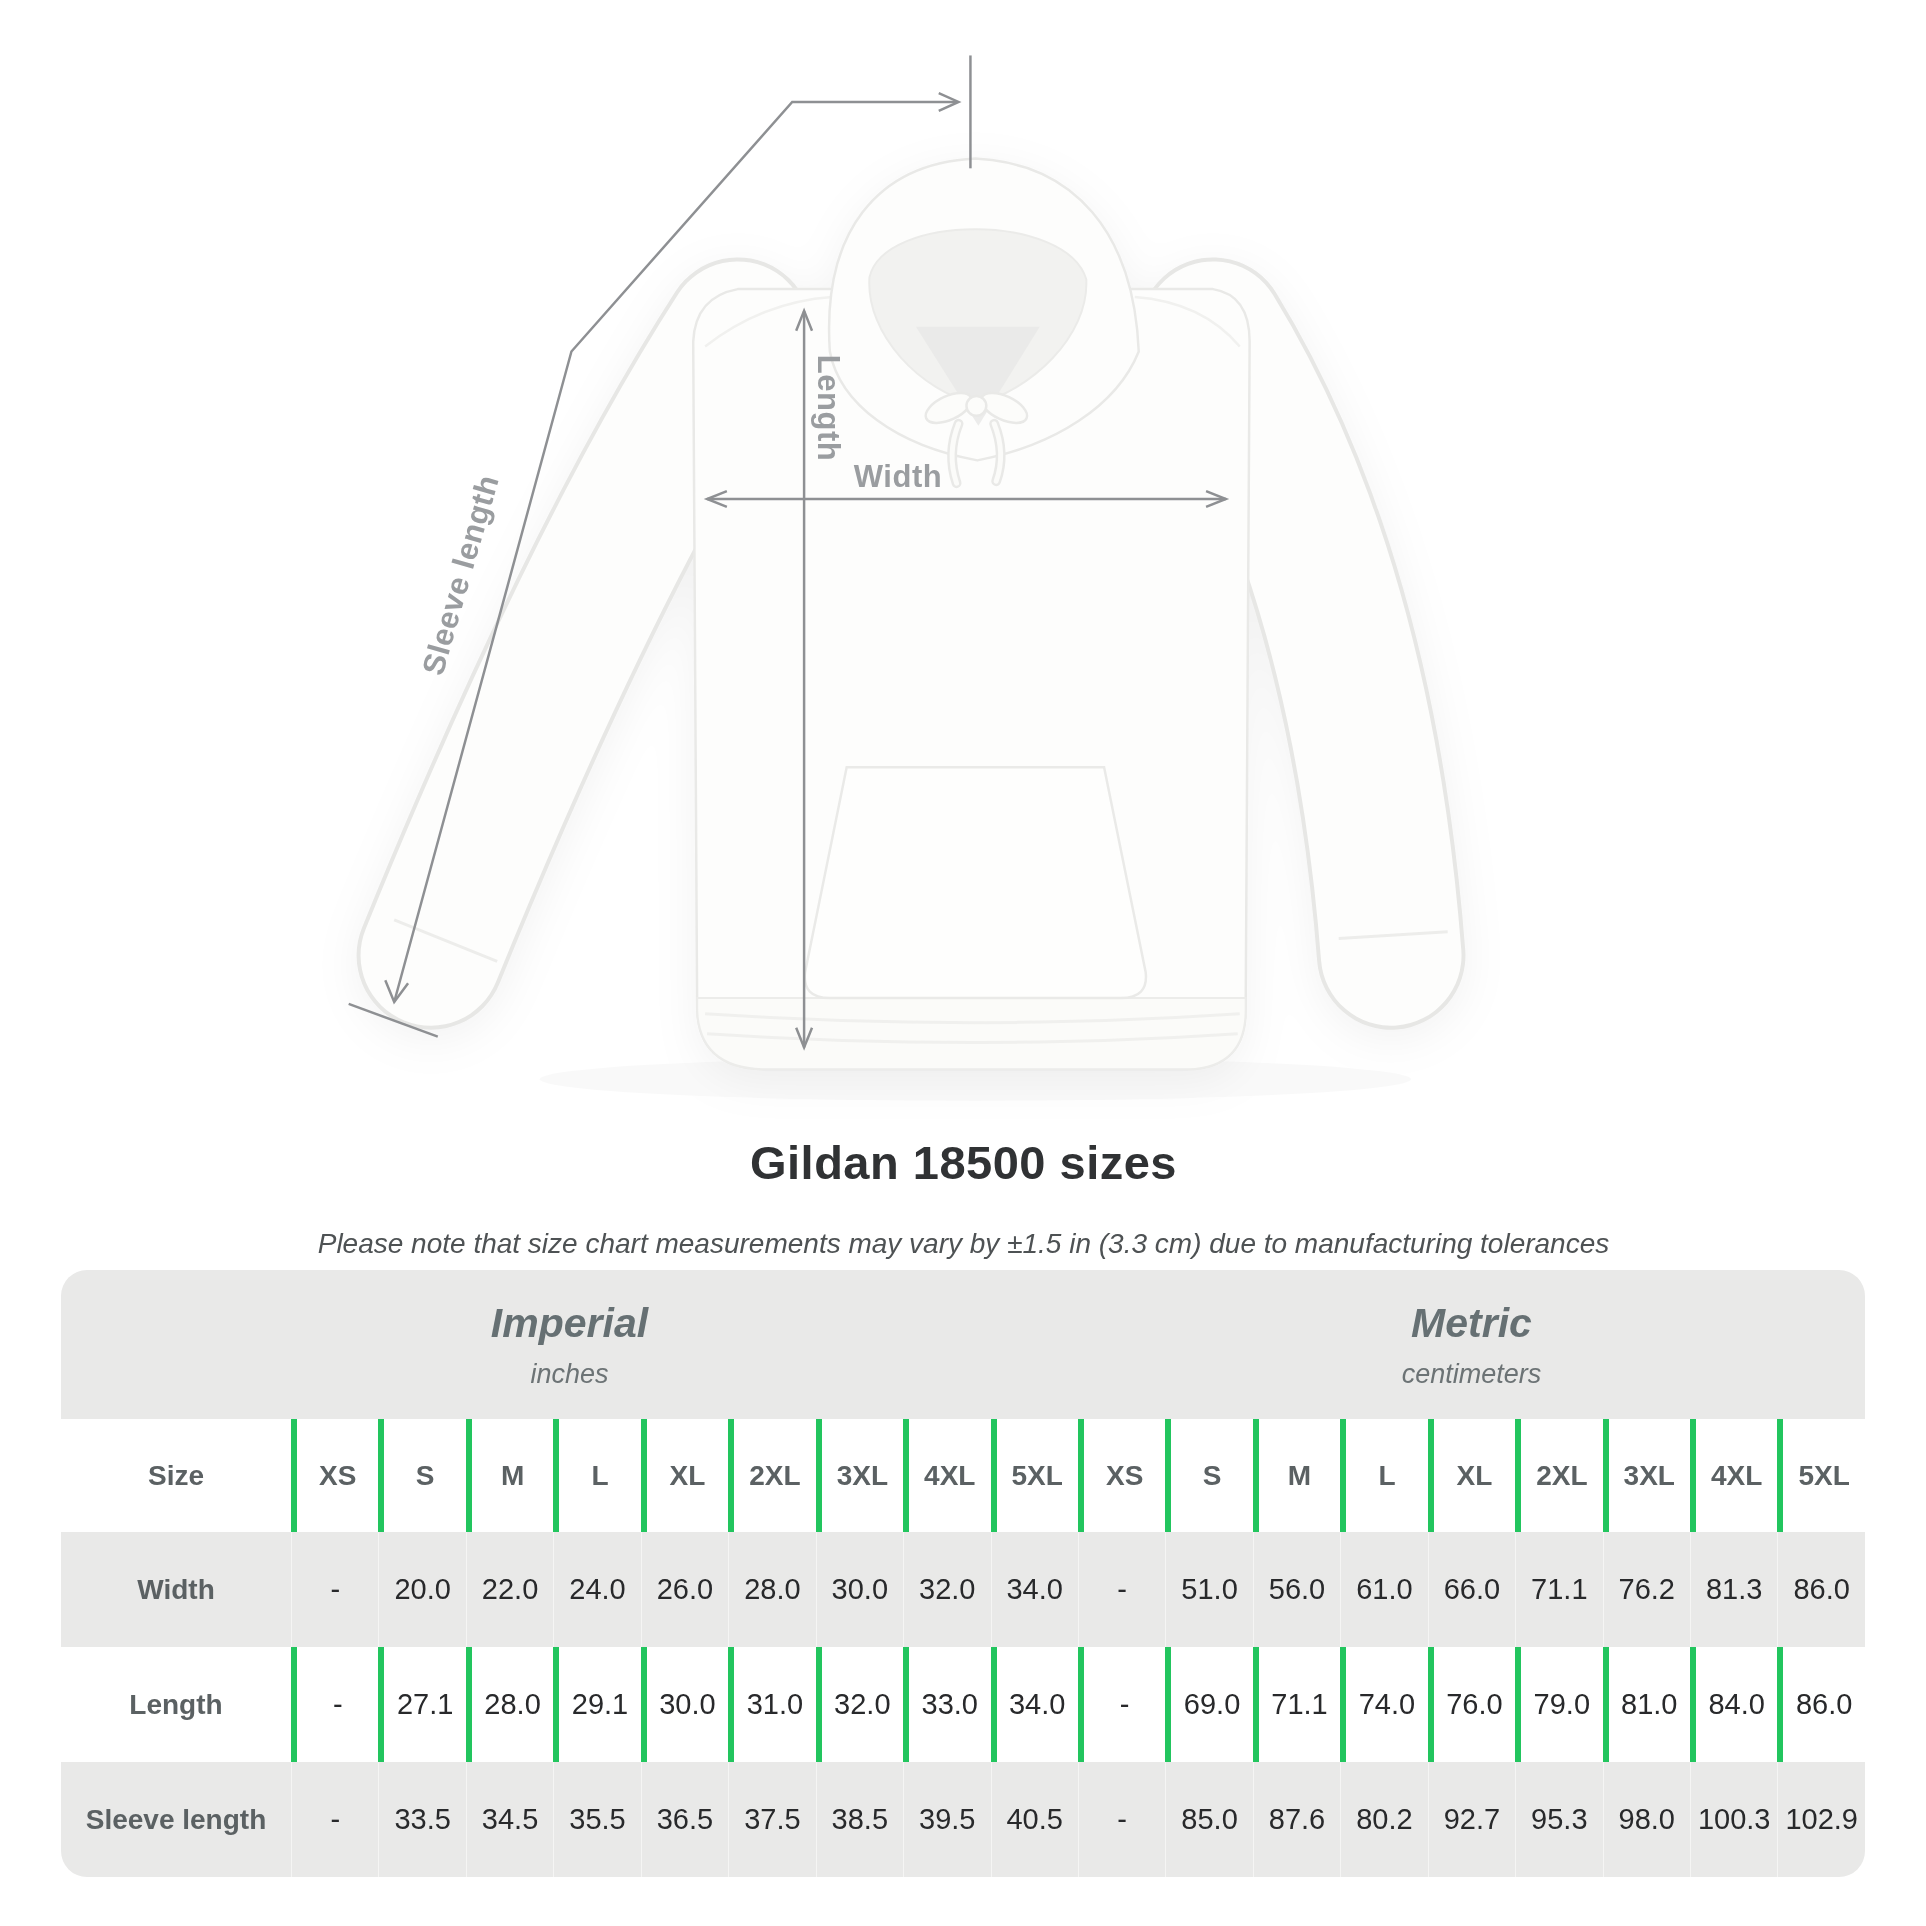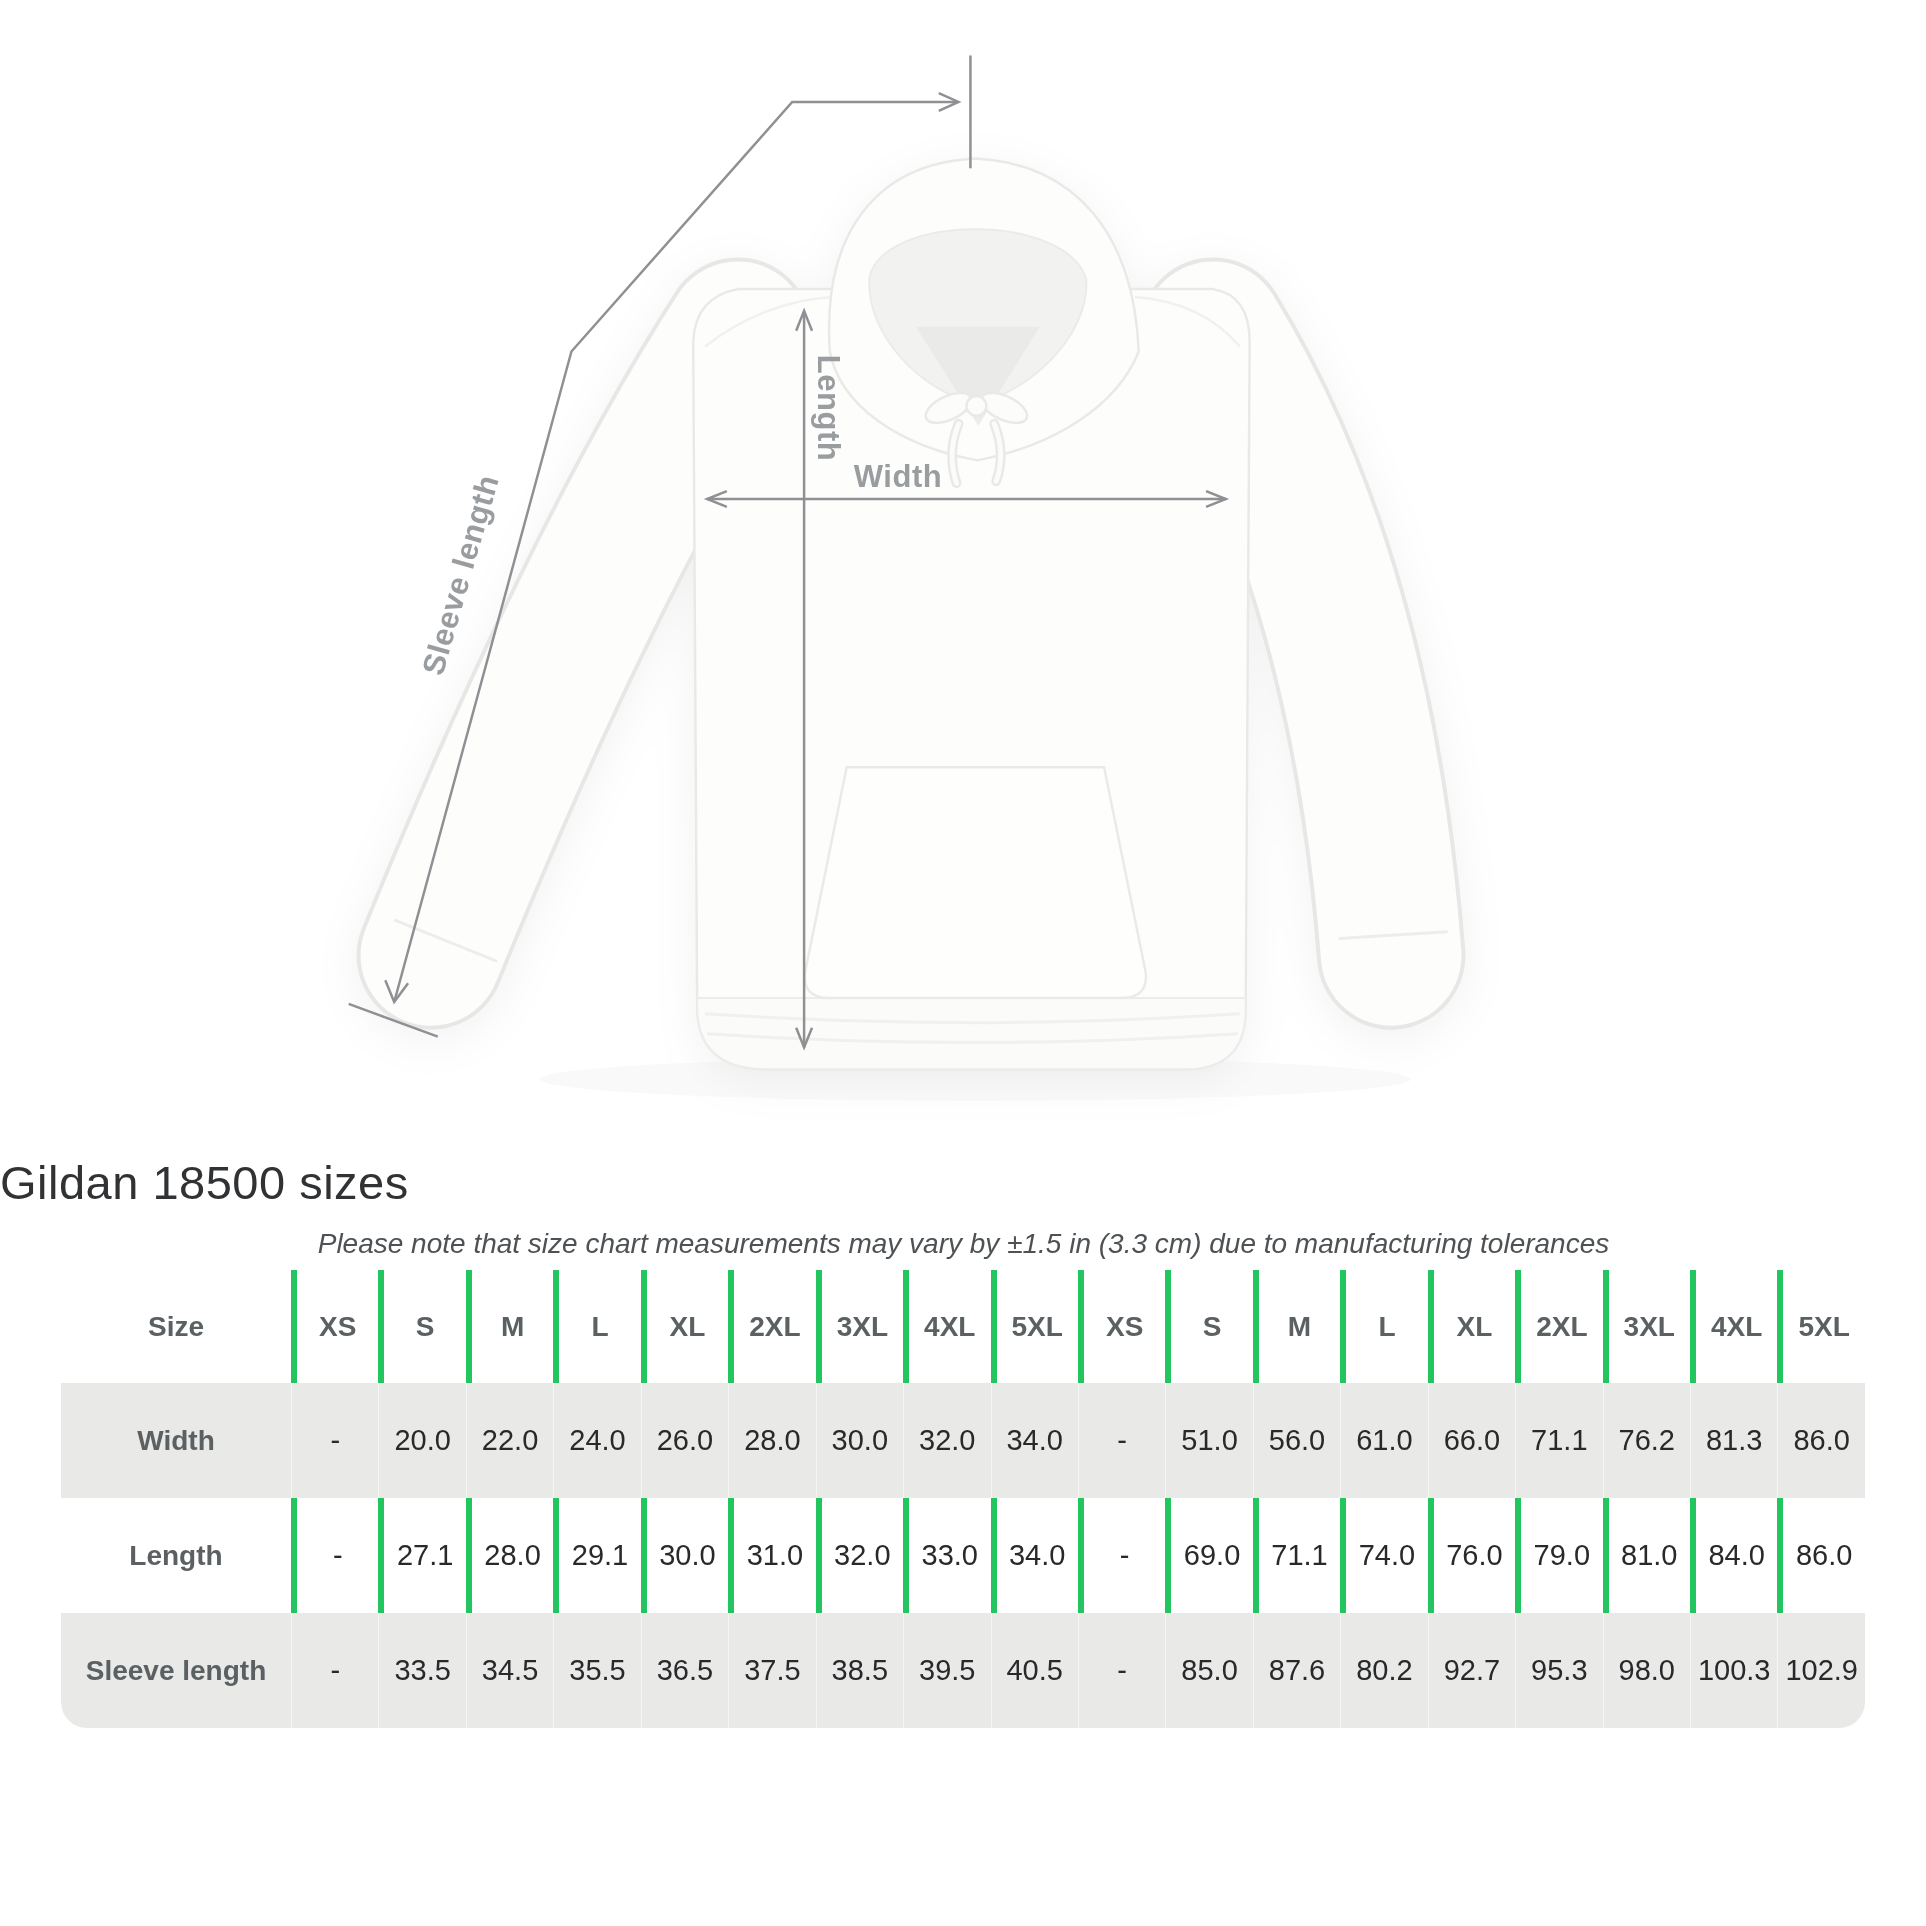--- a/index.html
+++ b/index.html
@@ -10,22 +10,22 @@
   
   #figure-svg { position:absolute; left:0; top:0; }
 
   .figure-label { position:absolute; font-weight:700; font-size:31px; color:#9a9da0;
                   letter-spacing:0.5px; white-space:nowrap; }
   #length-label { left:828px; top:408px; transform:translate(-50%,-50%) rotate(90deg); }
   #width-label  { left:898px; top:477px; transform:translate(-50%,-50%); }
   #sleeve-label { left:461px; top:575px; transform:translate(-50%,-50%) rotate(-74deg); }
 
   
-  #chart-title { position:absolute; top:1135px; left:0; width:100%; text-align:left;
-                 font-size:47px; font-weight:400; color:#303234; letter-spacing:0.5px;margin-top:20px; }
+  #chart-title { position:absolute; top:1135px; left:0; width:100%; text-align:center;
+                 font-size:47px; font-weight:700; color:#303234; letter-spacing:0.5px; }
   #chart-subtitle { position:absolute; top:1228px; left:0; width:100%; text-align:center;
                  font-size:28px; font-style:italic; color:#4e5254; }
 
   
   #table-wrap { position:absolute; left:61px; top:1270px; width:1804px;
                 border-radius:26px; overflow:hidden; }
   #size-table { width:100%; border-collapse:separate; border-spacing:0; table-layout:fixed; }
   #size-table col.col-label { width:230px; }
 
   tr.unit-row td { height:149px; background:#e9e9e8; text-align:center; vertical-align:middle; }
@@ -115,20 +115,30 @@
 <div id="chart-title">Gildan 18500 sizes</div>
 <div id="chart-subtitle">Please note that size chart measurements may vary by ±1.5 in (3.3 cm) due to manufacturing tolerances</div>
 
 <div id="table-wrap">
   <table id="size-table">
     <colgroup>
       <col class="col-label">
         <col span="18">
     </colgroup>
     <tbody>
+      <tr class="unit-row">
+        <td colspan="10">
+          <div class="unit-name">Imperial</div>
+          <div class="unit-sub">inches</div>
+        </td>
+        <td colspan="9">
+          <div class="unit-name">Metric</div>
+          <div class="unit-sub">centimeters</div>
+        </td>
+      </tr>
 
       <tr class="size-row white" data-row="sizes">
         <th class="row-label">Size</th>
       <th class="cell">XS</th>
           <th class="cell">S</th>
           <th class="cell">M</th>
           <th class="cell">L</th>
           <th class="cell">XL</th>
           <th class="cell">2XL</th>
           <th class="cell">3XL</th>

